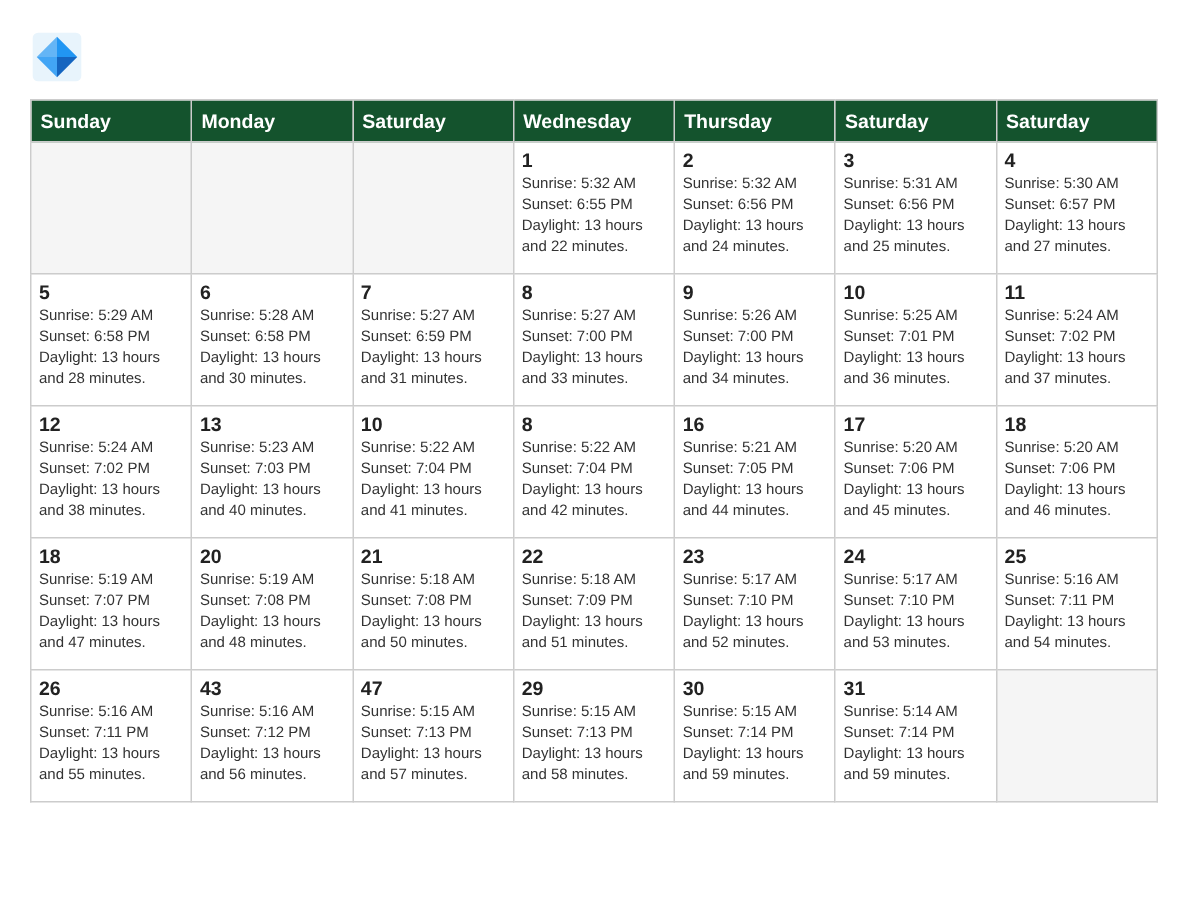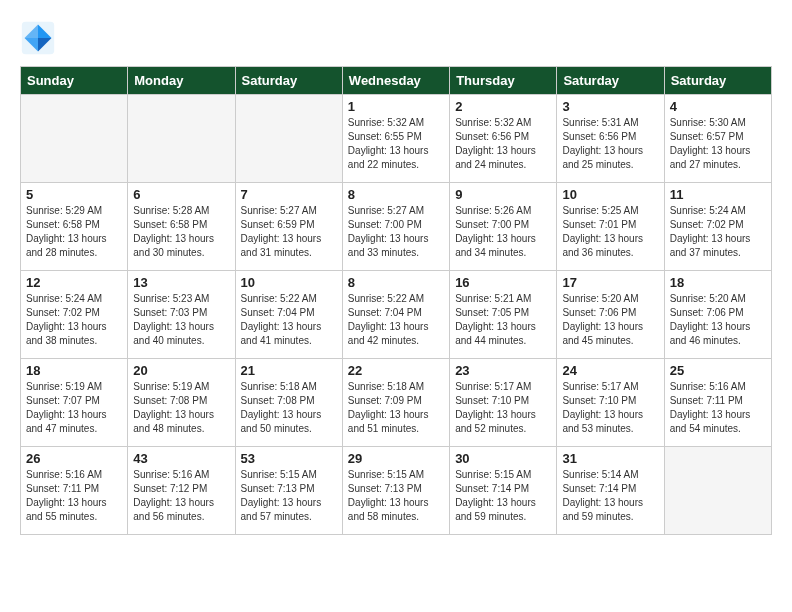--- a/index.html
+++ b/index.html
@@ -236,21 +236,21 @@
       <tr>
         <td>
           <span class="day-num">26</span>
           <div class="day-info">Sunrise: 5:16 AM<br>Sunset: 7:11 PM<br>Daylight: 13 hours and 55 minutes.</div>
         </td>
         <td>
           <span class="day-num">43</span>
           <div class="day-info">Sunrise: 5:16 AM<br>Sunset: 7:12 PM<br>Daylight: 13 hours and 56 minutes.</div>
         </td>
         <td>
-          <span class="day-num">53</span>
+          <span class="day-num">47</span>
           <div class="day-info">Sunrise: 5:15 AM<br>Sunset: 7:13 PM<br>Daylight: 13 hours and 57 minutes.</div>
         </td>
         <td>
           <span class="day-num">29</span>
           <div class="day-info">Sunrise: 5:15 AM<br>Sunset: 7:13 PM<br>Daylight: 13 hours and 58 minutes.</div>
         </td>
         <td>
           <span class="day-num">30</span>
           <div class="day-info">Sunrise: 5:15 AM<br>Sunset: 7:14 PM<br>Daylight: 13 hours and 59 minutes.</div>
         </td>

